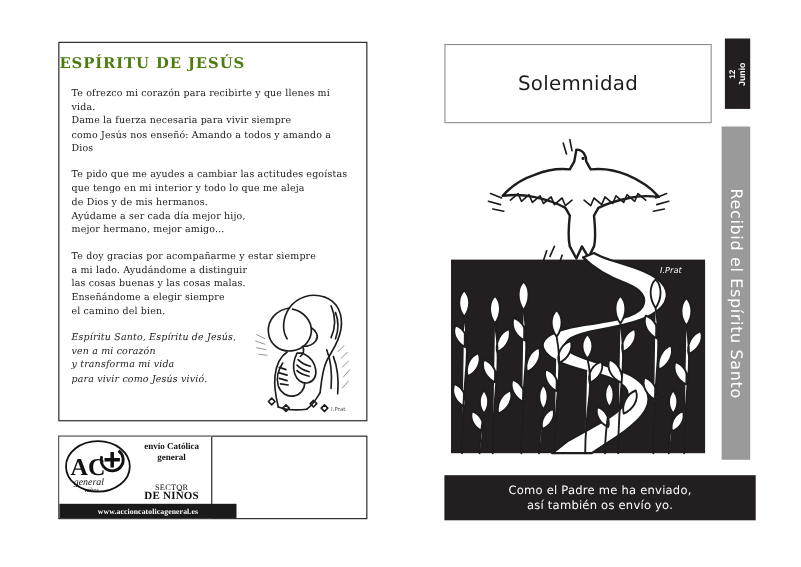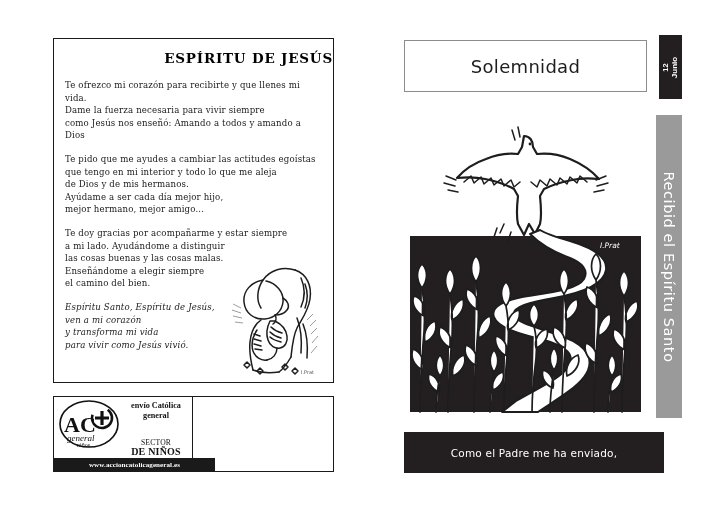--- a/index.html
+++ b/index.html
@@ -6,22 +6,22 @@
   body{width:728px;height:515px;overflow:hidden;font-family:"Liberation Serif",serif;}
   .page{position:relative;width:728px;height:515px;background:#fff;}
 
   
   .prayer-box{
     position:absolute;left:53px;top:38px;width:281px;height:345px;
     border:1px solid #1a1a1a;background:#fff;box-sizing:border-box;
     overflow:hidden;
   }
   .prayer-title{
-    text-align:right;margin:11px 0 0 0;font-size:13.5px;letter-spacing:.8px;
-    font-family:"DejaVu Serif",serif;font-weight:700;color:#000000;
+    text-align:left;margin:11px 0 0 0;font-size:13.5px;letter-spacing:.8px;
+    font-family:"DejaVu Serif",serif;font-weight:700;color:#4d7c0f;
   }
   .prayer-body{
     margin:13px 10px 0 11px;font-family:"DejaVu Serif",serif;
     font-size:8.6px;line-height:12.6px;color:#1a1a1a;letter-spacing:.15px;
     position:relative;z-index:2;
   }
   .prayer-body p{margin:0 0 11px 0;}
   .prayer-body p:last-child{margin-bottom:4px;}
   .stanza-italic{font-style:italic;}
 
@@ -48,21 +48,21 @@
   .ac-l4{font-size:10px;font-weight:700;line-height:9.4px;letter-spacing:.2px;}
   .ac-url{
     position:absolute;left:0;bottom:0;width:161px;height:13px;background:#1a1a1a;
     color:#fff;font-family:"Liberation Serif",serif;font-size:7px;font-weight:700;
     display:flex;align-items:center;justify-content:center;letter-spacing:.1px;
     box-sizing:border-box;
   }
 
   
   .title-box{
-    position:absolute;left:404px;top:40px;width:243px;height:52px;
+    position:absolute;left:404px;top:40px;width:243px;height:72px;
     border:1px solid #8c8c8c;background:#fff;box-sizing:border-box;
     display:flex;flex-direction:column;align-items:center;justify-content:center;
   }
   .title-line{
     font-family:"DejaVu Sans",sans-serif;font-size:18px;color:#1d1d1d;
     line-height:23px;letter-spacing:.3px;font-weight:400;
   }
 
   .date-tab{
     position:absolute;left:659px;top:35px;width:23px;height:64px;
@@ -86,21 +86,21 @@
     font-family:"DejaVu Sans",sans-serif;font-size:14.5px;letter-spacing:.6px;
   }
 
   .art-box{
     position:absolute;left:404px;top:120px;width:243px;height:296px;
     background:#fff;overflow:hidden;
   }
   .art-svg{display:block;width:243px;height:296px;}
 
   .verse-banner{
-    position:absolute;left:404px;top:432px;width:260px;height:41px;
+    position:absolute;left:404px;top:432px;width:283px;height:41px;
     background:#231f20;box-sizing:border-box;
     display:flex;flex-direction:column;align-items:center;justify-content:center;
   }
   .verse-line{
     font-family:"DejaVu Sans",sans-serif;font-size:10.5px;color:#fff;
     line-height:14px;letter-spacing:.2px;
   }
 </style>
 </head>
 <body>
@@ -269,15 +269,16 @@
         <path d="M146 292 C146 276 148 262 150 250 M150 250 c-5 -7 -5 -16 0 -22 c5 6 5 15 0 22 M149 268 c-8 -3 -12 -11 -10 -18 c7 2 12 10 10 18"></path>
         <path d="M204 292 C204 278 206 266 208 256 M208 256 c-5 -7 -5 -15 0 -21 c5 6 5 14 0 21 M207 272 c8 -3 12 -11 10 -18 c-7 2 -12 10 -10 18"></path>
       </g>
 
       <text x="196" y="128" font-family="DejaVu Sans, sans-serif" font-size="7.5" font-style="italic" fill="#ffffff">I.Prat</text>
     </svg>
   </div>
 
   <div class="verse-banner">
     <div class="verse-line">Como el Padre me ha enviado,</div>
+    <div class="verse-line">así también os envío yo.</div>
   </div>
 
 </div>
 
 </body></html>

